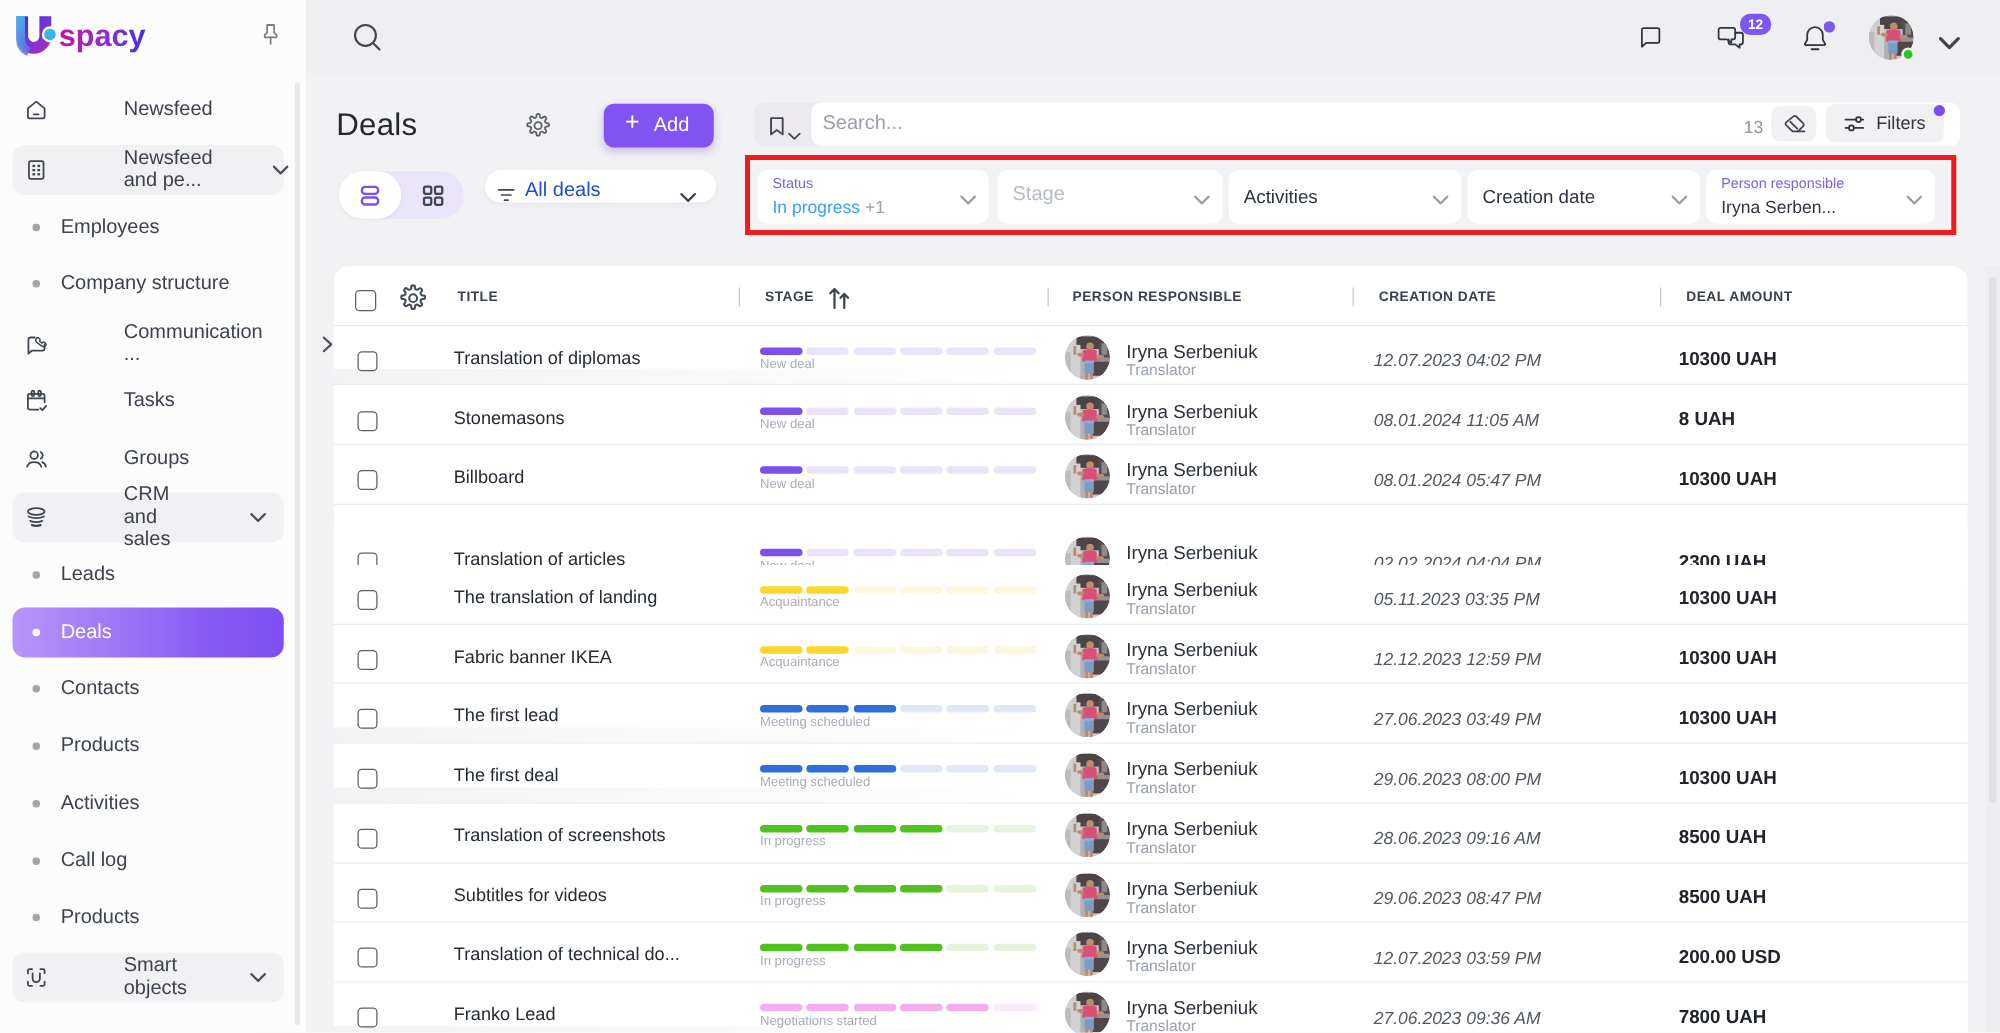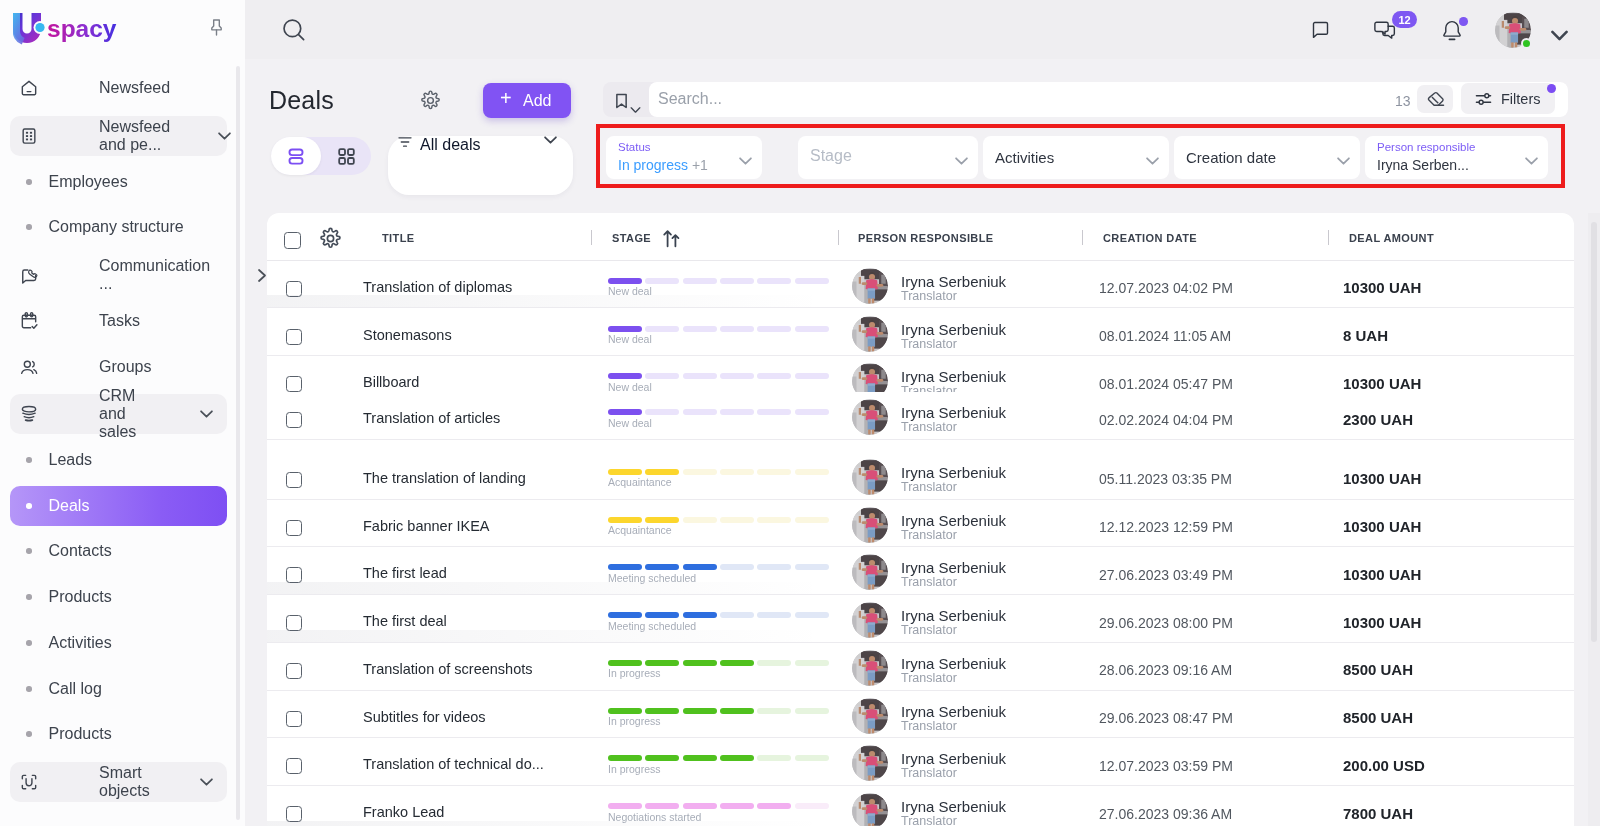--- a/index.html
+++ b/index.html
@@ -36,21 +36,21 @@
 #search-ph { left:658px; top:90px; font-size:16px; color:#9aa0aa; }
 #cnt13 { left:1395px; top:93px; font-size:14px; color:#8d93a0; }
 #eraser-btn { left:1417px; top:85px; width:36px; height:28px; background:#f1f0f3; border-radius:7px; display:flex; align-items:center; justify-content:center; }
 #filters-btn { left:1461px; top:83px; width:94px; height:31px; background:#f1f0f3; border-radius:7px; display:flex; align-items:center; color:#2f3540; font-size:14.5px; }
 #filters-dot { left:1547px; top:84px; width:9px; height:9px; border-radius:50%; background:#7c4df3; }
 
 
 #toggle { left:271px; top:137px; width:100px; height:38px; background:#e9e4f7; border-radius:19px; }
 #toggle-left { left:271px; top:137px; width:50px; height:38px; background:#fff; border-radius:19px; box-shadow:0 1px 3px rgba(0,0,0,0.06); display:flex; align-items:center; justify-content:center; }
 #toggle-right { left:321px; top:137px; width:50px; height:38px; display:flex; align-items:center; justify-content:center; }
-#alldeals { left:388px; top:136px; width:185px; height:59px; background:#fff; border-radius:21px; display:flex; align-items:flex-start; font-size:16px; color:#0f172a; box-shadow:0 2px 5px rgba(40,40,80,0.05); }
+#alldeals { left:388px; top:136px; width:185px; height:26px; background:#fff; border-radius:21px; display:flex; align-items:flex-end; font-size:16px; color:#1d4ed8; box-shadow:0 2px 5px rgba(40,40,80,0.05); }
 
 
 #redbox { left:596px; top:124px; width:969px; height:64px; border:4px solid #ee1c1c; }
 .fbox { top:136px; height:43px; background:#fff; border-radius:8px; }
 .fbox .lab { position:absolute; left:12px; top:5px; font-size:11.5px; color:#7c5cf5; }
 .fbox .val { position:absolute; left:12px; top:21px; font-size:14px; color:#2f3540; }
 .fbox .chevd { position:absolute; right:10px; top:15px; }
 .fbox .single { position:absolute; left:12px; top:13px; font-size:15px; color:#2f3540; }
 .fbox .place { position:absolute; left:12px; top:11px; font-size:16px; color:#b6bcc6; }
 
@@ -65,21 +65,21 @@
   background:linear-gradient(90deg, rgba(88,88,110,0.075), rgba(88,88,110,0)); }
 .cb { position:absolute; width:16px; height:16px; border:1.8px solid #59616b; border-radius:3.5px; background:#fff; }
 .row .cb { left:19px; top:20px; }
 .title { position:absolute; left:96px; font-size:14.5px; color:#252b33; top:18px; }
 .bar { position:absolute; left:341px; top:17px; height:6px; }
 .bar i { position:absolute; top:0; width:34px; height:6px; border-radius:3px; }
 .slabel { position:absolute; left:341px; top:24.5px; font-size:10.5px; color:#a7adb8; }
 .avatar { position:absolute; left:585px; top:7px; width:36px; height:36px; border-radius:50%; overflow:hidden; }
 .pname { position:absolute; left:634px; top:12px; font-size:15px; color:#2b313b; }
 .prole { position:absolute; left:634px; top:28px; font-size:12.5px; color:#9aa0ab; }
-.pdate { position:absolute; left:832px; top:19.5px; font-size:14px; color:#51575f; }
+.pdate { position:absolute; left:832px; top:19.5px; font-size:14px; color:#51575f;font-style:italic; }
 .pamt { position:absolute; left:1076px; top:18.5px; font-size:15px; font-weight:700; color:#20242a;text-align:right; }
 #rscroll { left:1588px; top:213px; width:12px; height:613px; background:#eeedf0; }
 #rthumb { left:1591px; top:222px; width:6px; height:420px; background:#e1e0e4; border-radius:3px; }
 
 </style>
 </head>
 <body>
 <div class="abs" id="sidebar"></div>
 <div class="abs" id="topbar"></div>
 <div class="abs" id="content"></div>
@@ -373,21 +373,21 @@
     <span style="margin-left:8px">All deals</span>
     <span style="margin-left:auto;margin-right:16px;display:flex">
       <svg width="13" height="8" viewBox="0 0 12 7">
         <path d="M1 1 L6 6 L11 1" fill="none" stroke="#3f4550" stroke-width="1.6" stroke-linecap="round" stroke-linejoin="round"></path>
       </svg>
     </span>
   </div>
 
 <div class="abs" id="redbox"></div>
 
-<div class="abs fbox" style="left:606px;width:156px">
+<div class="abs fbox" style="left:606px;width:185px">
   <span class="lab">Status</span>
   <span class="val"><span style="color:#3b9dff">In progress</span> <span style="color:#9aa0aa">+1</span></span>
   <span class="chevd"><svg width="13" height="8" viewBox="0 0 12 7">
         <path d="M1 1 L6 6 L11 1" fill="none" stroke="#9aa0aa" stroke-width="1.6" stroke-linecap="round" stroke-linejoin="round"></path>
       </svg></span>
 </div>
 <div class="abs fbox" style="left:798px;width:180px">
   <span class="place">Stage</span>
   <span class="chevd"><svg width="13" height="8" viewBox="0 0 12 7">
         <path d="M1 1 L6 6 L11 1" fill="none" stroke="#9aa0aa" stroke-width="1.6" stroke-linecap="round" stroke-linejoin="round"></path>
@@ -413,21 +413,21 @@
       </svg></span>
 </div>
 
 <div class="abs" id="table"></div>
 <div class="abs" id="thead">
   <span class="cb"></span>
   <span class="abs" style="left:51px;top:13px"><svg width="25" height="25" viewBox="0 0 24 24">
         <path d="M10.6 3.6 a1.4 1.4 0 0 1 2.8 0 l0.1 0.9 a1.4 1.4 0 0 0 2.1 0.9 l0.8 -0.5 a1.4 1.4 0 0 1 2 2 l-0.5 0.8 a1.4 1.4 0 0 0 0.9 2.1 l0.9 0.1 a1.4 1.4 0 0 1 0 2.8 l-0.9 0.1 a1.4 1.4 0 0 0 -0.9 2.1 l0.5 0.8 a1.4 1.4 0 0 1 -2 2 l-0.8 -0.5 a1.4 1.4 0 0 0 -2.1 0.9 l-0.1 0.9 a1.4 1.4 0 0 1 -2.8 0 l-0.1 -0.9 a1.4 1.4 0 0 0 -2.1 -0.9 l-0.8 0.5 a1.4 1.4 0 0 1 -2 -2 l0.5 -0.8 a1.4 1.4 0 0 0 -0.9 -2.1 l-0.9 -0.1 a1.4 1.4 0 0 1 0 -2.8 l0.9 -0.1 a1.4 1.4 0 0 0 0.9 -2.1 l-0.5 -0.8 a1.4 1.4 0 0 1 2 -2 l0.8 0.5 a1.4 1.4 0 0 0 2.1 -0.9 Z" fill="none" stroke="#434b57" stroke-width="1.6" stroke-linejoin="round"></path>
         <circle cx="12" cy="12" r="3" fill="none" stroke="#434b57" stroke-width="1.6"></circle>
       </svg></span>
-  <span class="th" style="left:115px">TITLE</span>
+  <span class="th" style="left:99px">TITLE</span>
   <span class="vdiv" style="left:324px"></span>
   <span class="th" style="left:345px">STAGE</span>
   <span class="abs" style="left:395px;top:16px"><svg width="19" height="19" viewBox="0 0 17 17">
         <g stroke="#3a4350" stroke-width="1.6" fill="none" stroke-linecap="round" stroke-linejoin="round">
           <path d="M5 15.5 V2 M5 2 L2 5 M5 2 L8 5"></path>
           <path d="M12 15.5 V5.5 M12 5.5 L9.3 8.2 M12 5.5 L14.7 8.2"></path>
         </g>
       </svg></span>
   <span class="vdiv" style="left:571px"></span>
   <span class="th" style="left:591px">PERSON RESPONSIBLE</span>
@@ -567,21 +567,21 @@
 <rect x="13.9" y="18.2" width="6.6" height="2" fill="#8fabcd"></rect>
 <rect x="14.4" y="27" width="2.2" height="4.5" fill="#bd8b6d"></rect>
 <rect x="17.6" y="27" width="2.2" height="4.5" fill="#bd8b6d"></rect>
 </g>
       </svg></span>
 <span class="pname">Iryna Serbeniuk</span>
 <span class="prole">Translator</span>
 <span class="pdate">08.01.2024 05:47 PM</span>
 <span class="pamt">10300 UAH</span>
 </div>
-<div class="row" style="top:392px">
+<div class="row" style="top:422px">
 <span class="cb"></span>
 <span class="title">Translation of articles</span>
 <div class="bar">
       <i style="left:0.0px;background:#7c50ef"></i>
       <i style="left:37.3px;background:#eae3fb"></i>
       <i style="left:74.6px;background:#eae3fb"></i>
       <i style="left:111.9px;background:#eae3fb"></i>
       <i style="left:149.2px;background:#eae3fb"></i>
       <i style="left:186.5px;background:#eae3fb"></i>
     </div>

